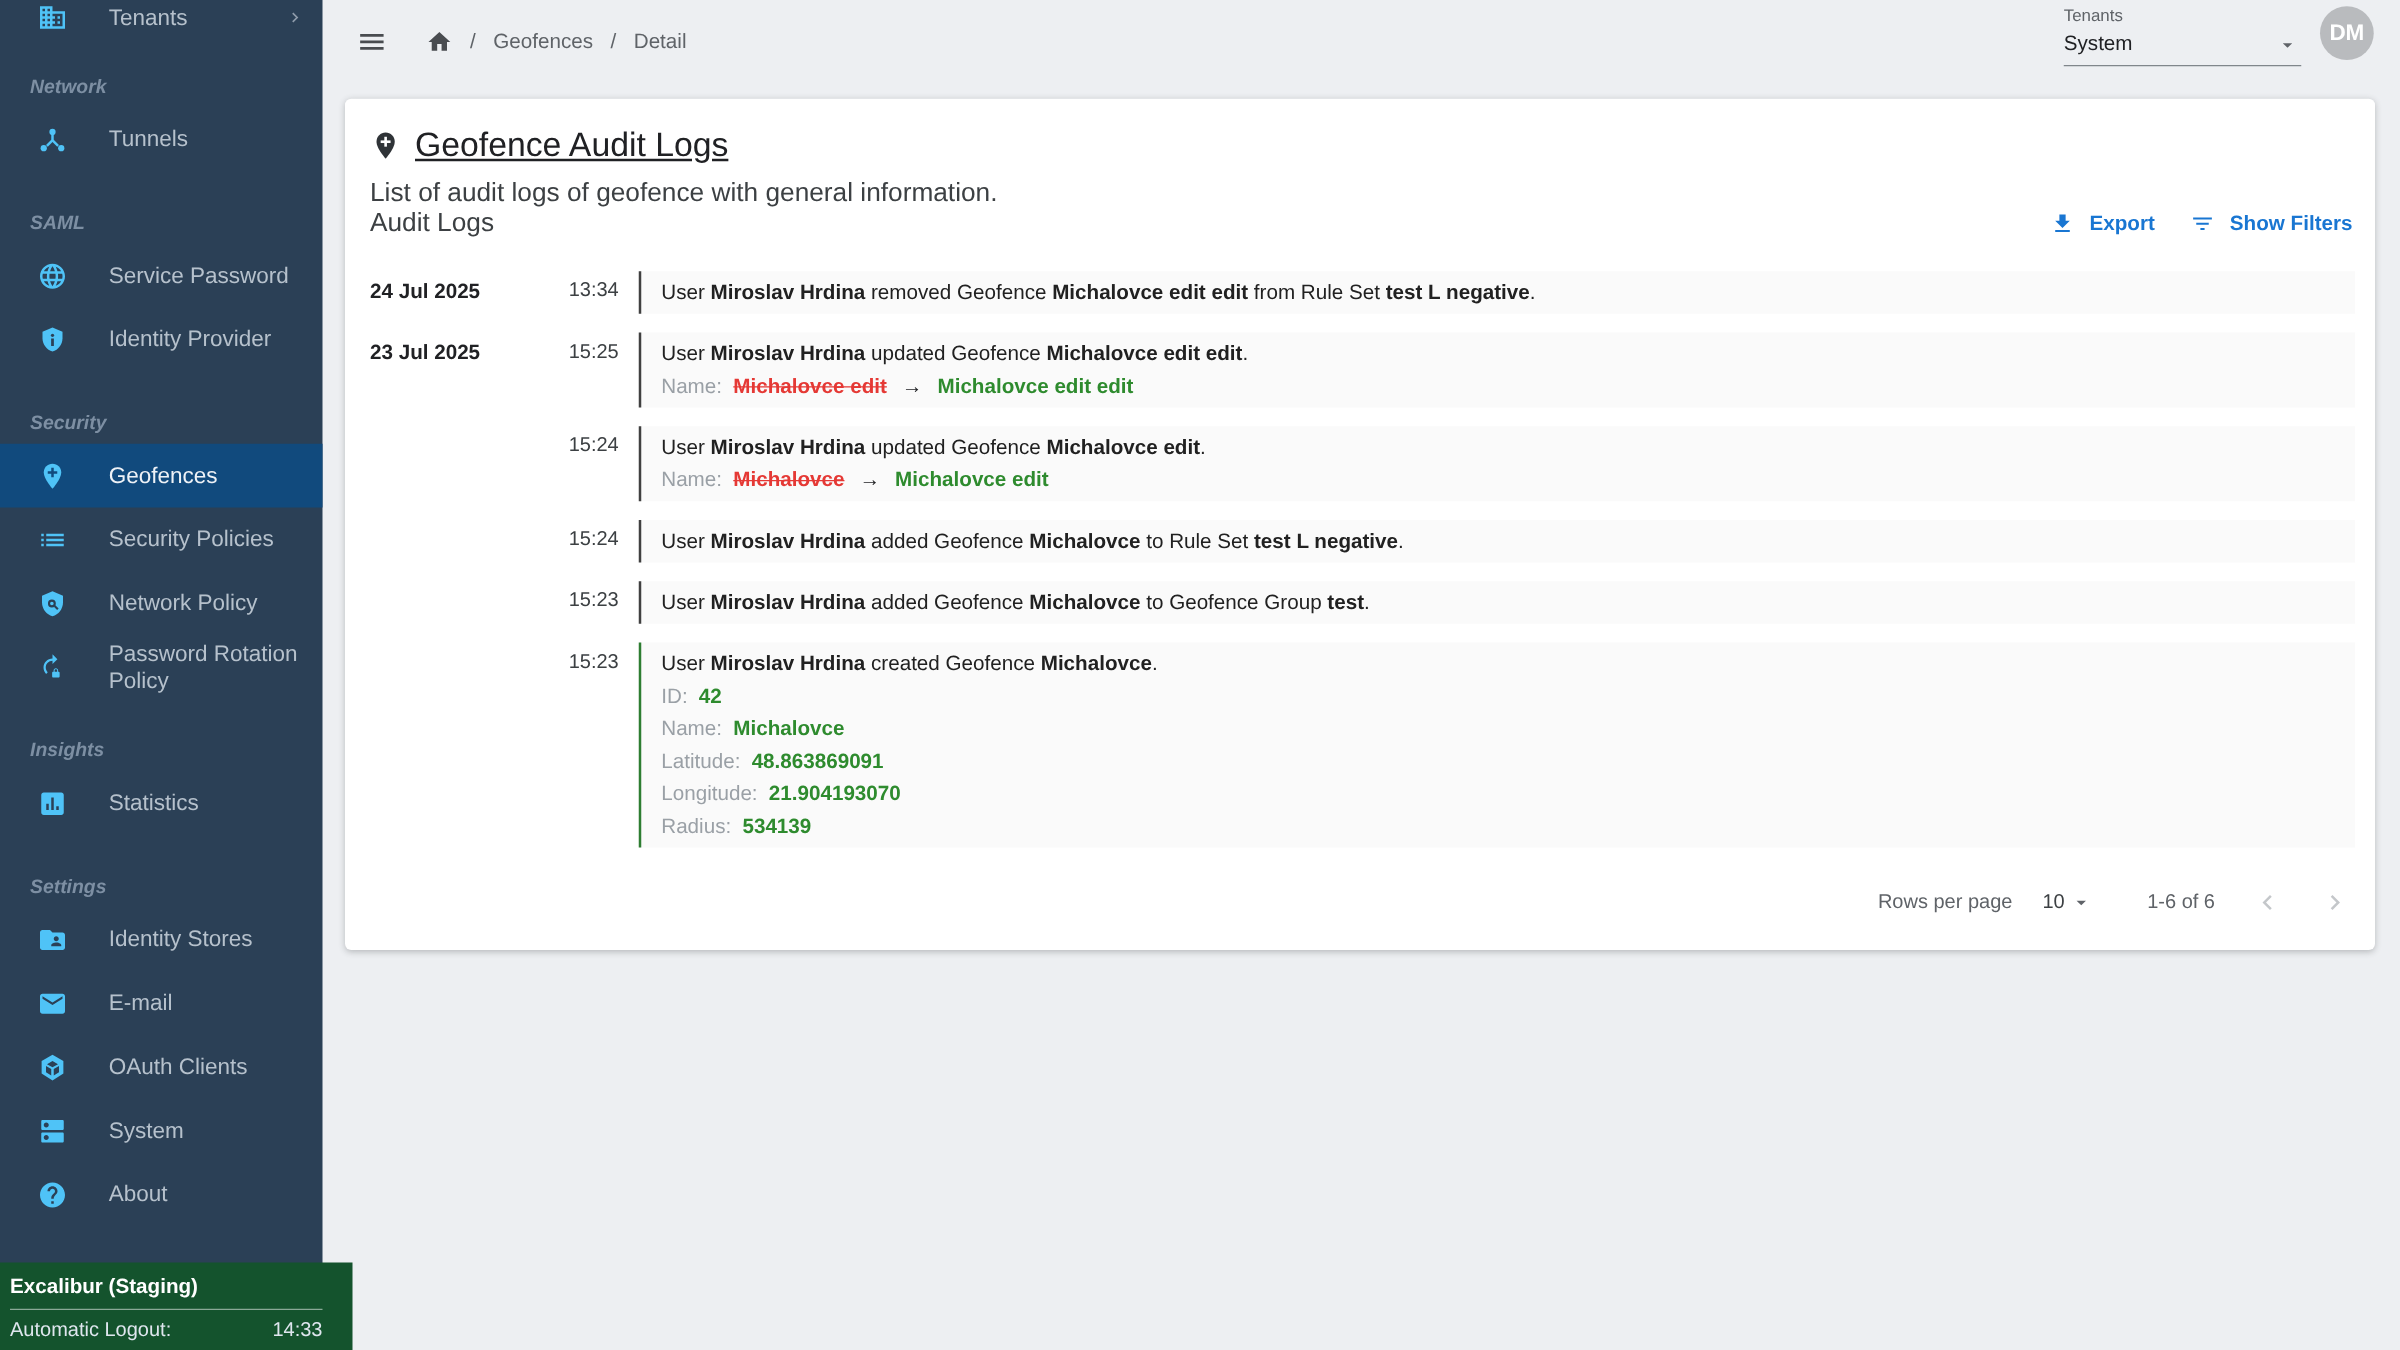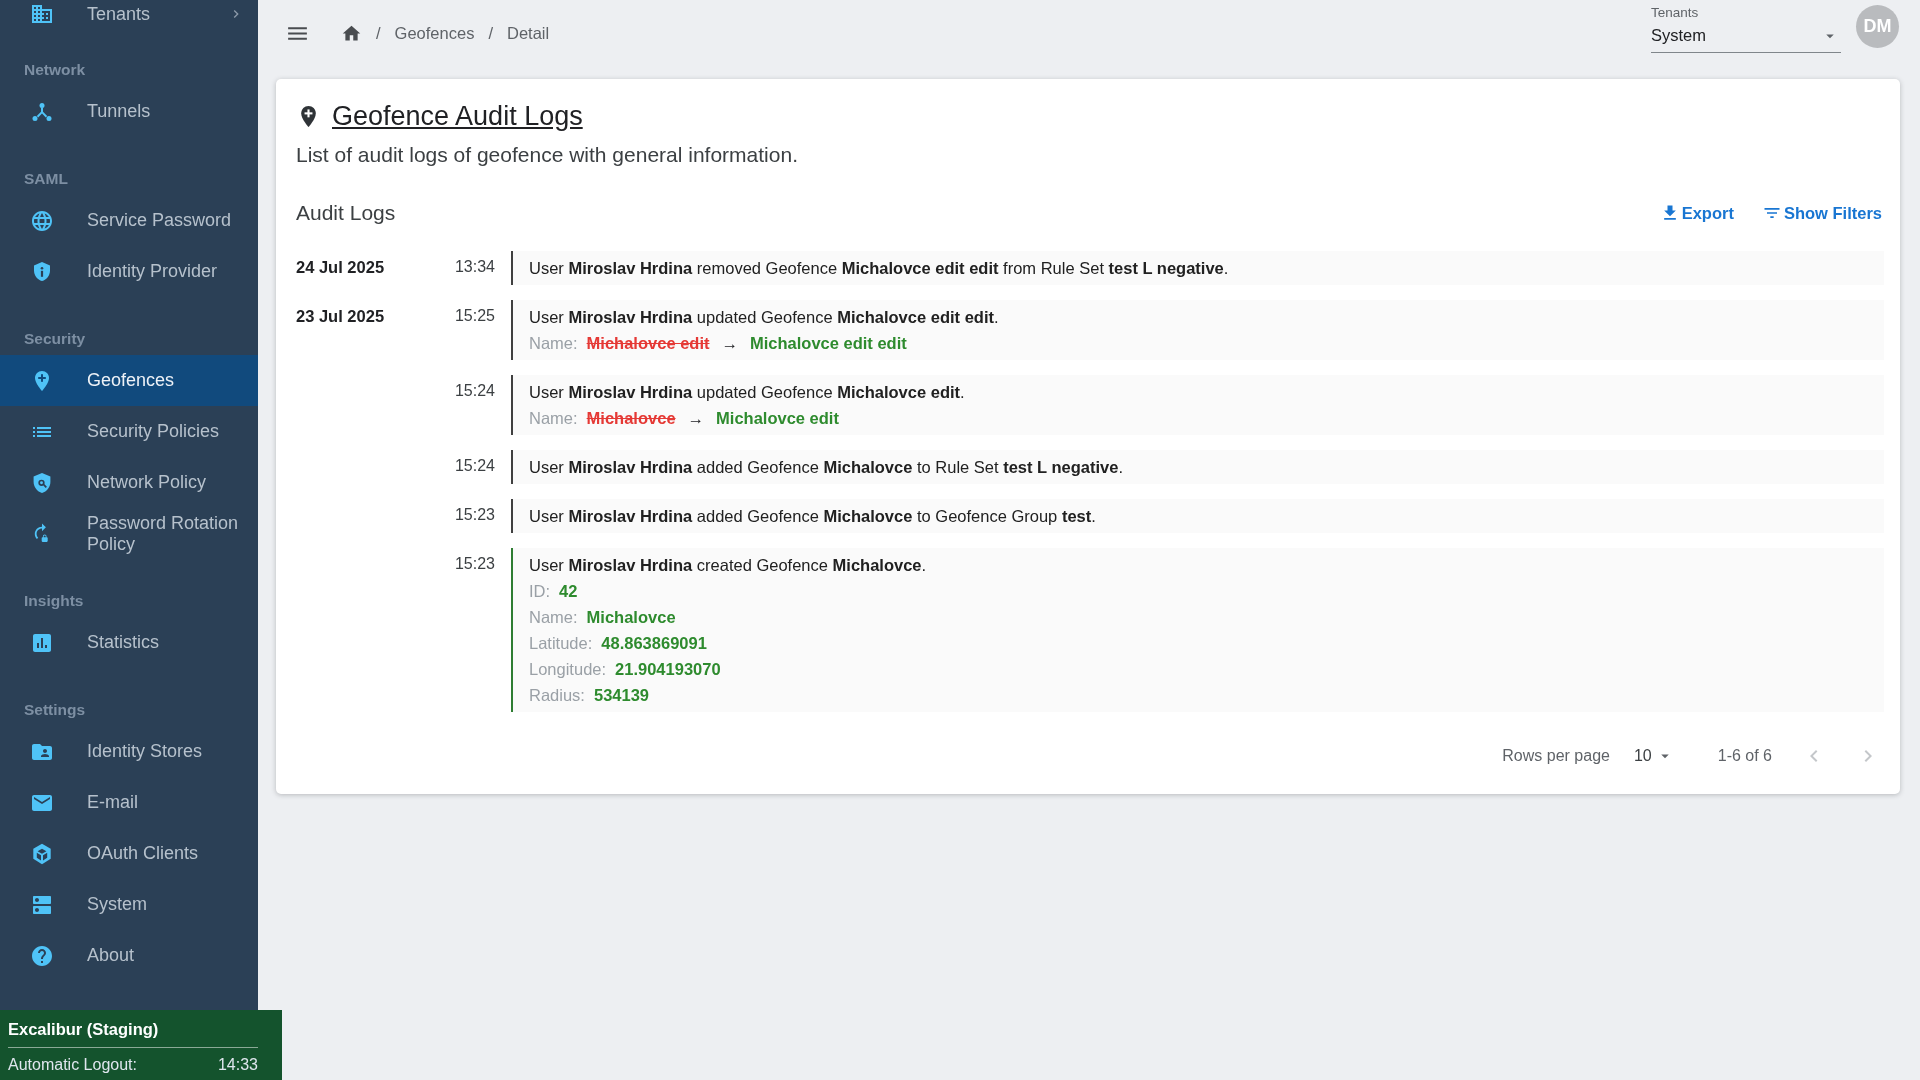--- a/index.html
+++ b/index.html
@@ -22,21 +22,21 @@
     height:51px; display:flex; align-items:center;
     padding:0 14px 0 30px; font-size:18px; cursor:pointer;
     --cut:#2b4056;
   }
   .nav-item.top { height:28px; }
   .nav-item .icon { width:24px; height:24px; margin-right:33px; color:#4fc3f7; flex:none; }
   .nav-item.selected { background:#114a7d; color:#eef2f7; --cut:#114a7d; }
   .nav-item .chev { margin-left:auto; width:16px; height:16px; color:#8d9aa9; }
   .section-title {
     margin-top:26px; height:32px; display:flex; align-items:center;
-    padding-left:24px; font-size:15.5px; font-weight:700; color:#7d8fa3;
+    padding-left:24px; font-size:15.5px; font-weight:700; color:#7d8fa3;font-style:italic;
   }
   .sidebar-footer {
     position:absolute; left:0; bottom:0; width:282px; height:70px;
     background:#14532d; padding:10px 24px 0 8px;
   }
   .sf-name { font-size:16.5px; font-weight:700; color:#ffffff; padding-bottom:8px; }
   .sf-divider { border-top:1px solid rgba(255,255,255,.5); }
   .sf-row { display:flex; justify-content:space-between; font-size:16px; padding-top:8px; color:#dfe6ee; }
 
   
@@ -62,25 +62,25 @@
 
   
   .card {
     margin:13px 20px 0 18px; background:#fff; border-radius:5px;
     box-shadow:0 1px 5px rgba(60,64,67,.3); padding:22px 16px 26px 20px;
   }
   .card-title { display:flex; align-items:center; gap:11px; }
   .pin-icon { width:25px; height:25px; color:#2f3337; }
   .card-title h1 { font-size:27px; font-weight:400; color:#202124;text-decoration:underline; }
   .card-sub { margin-top:11px; font-size:21px; color:#3c4043; }
-  .section-row { margin-top:34px; display:flex; align-items:center; justify-content:space-between; }
+  .section-row { display:flex; align-items:center; justify-content:space-between; }
   .section-row h2 { font-size:21px; font-weight:400; color:#3c4043; }
   .actions { display:flex; align-items:center; gap:28px; padding-right:2px; }
   .action-btn {
-    display:flex; align-items:center; gap:2px; color:#1976d2; font-size:16.5px; font-weight:600;
+    display:flex; align-items:center; gap:12px; color:#1976d2; font-size:16.5px; font-weight:600;
     background:none; border:none; cursor:pointer; font-family:inherit;
   }
   .action-btn .aicon { width:20px; height:20px; }
 
   
   .logs { margin-top:26px; }
   .log-row { display:flex; margin-bottom:15px; }
   .col-date { width:130px; font-size:16.5px; font-weight:700; color:#202124; padding-top:7px; }
   .col-time { width:69px; text-align:right; font-size:16px; color:#3c4043; padding-top:7px; }
   .entry {

